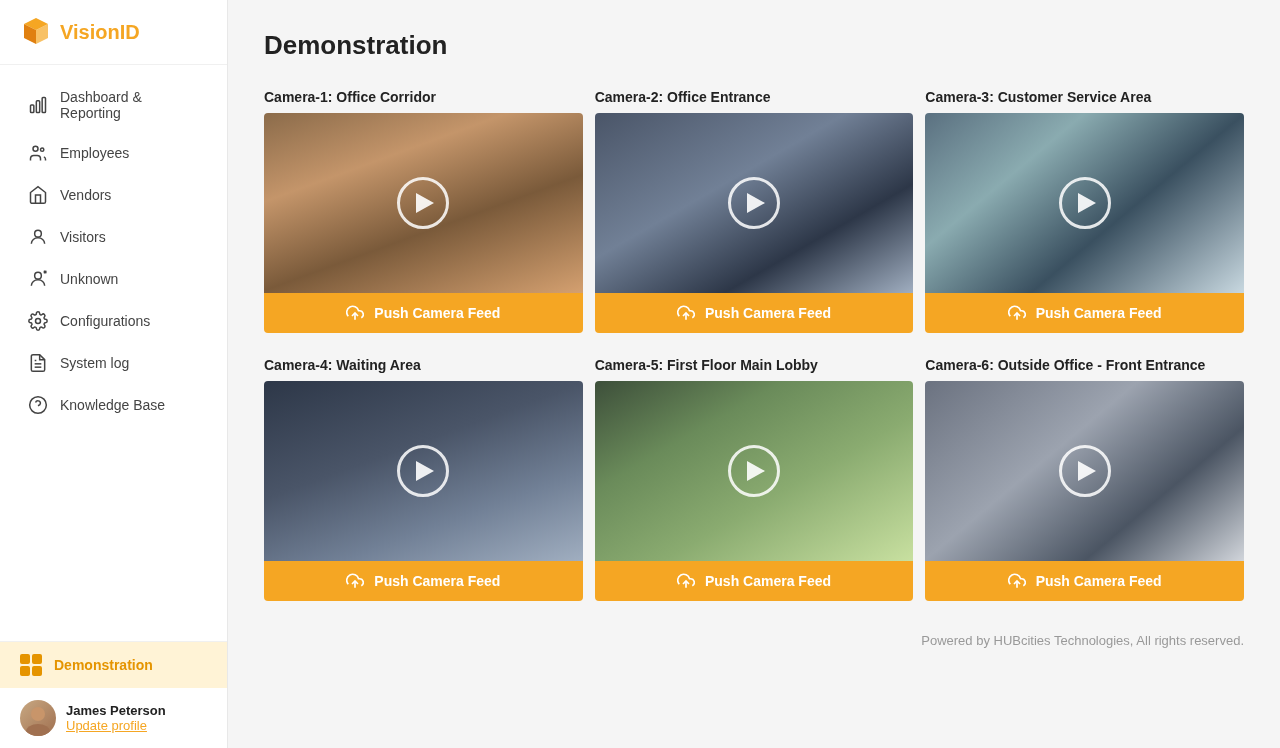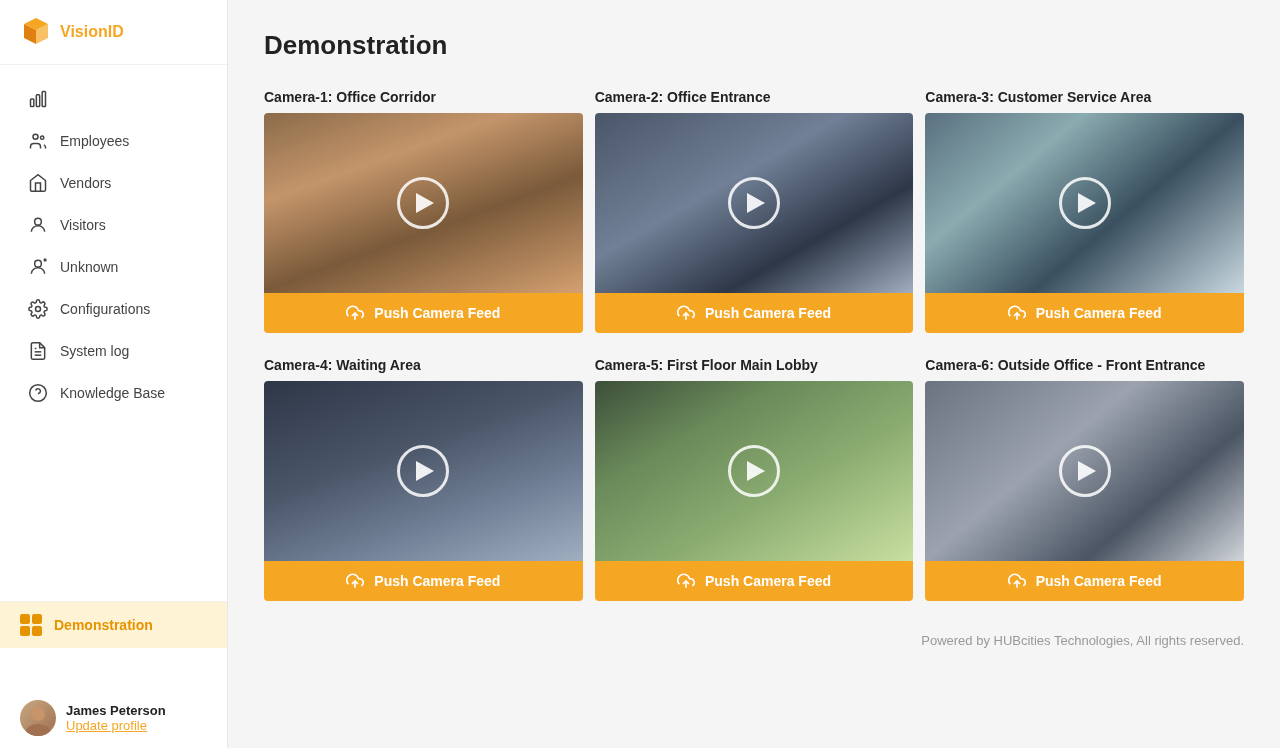--- a/index.html
+++ b/index.html
@@ -20,21 +20,21 @@
       display: flex;
       align-items: center;
       gap: 8px;
       border-bottom: 1px solid #f0f0f0;
     }
     .logo-icon {
       width: 32px;
       height: 32px;
     }
     .logo-text {
-      font-size: 16px;
+      font-size: 20px;
       font-weight: 700;
       color: #222;
     }
     .logo-text span { color: #F5A623; }
 
     .nav-menu {
       flex: 1;
       padding: 12px 0;
       overflow-y: auto;
     }
@@ -85,21 +85,20 @@
       background: #E59400;
       border-radius: 2px;
       display: block;
     }
     .user-area {
       display: flex;
       align-items: center;
       gap: 10px;
       padding: 12px 20px;
       cursor: pointer;
-      margin-top: 40px;
     }
     .avatar {
       width: 36px;
       height: 36px;
       border-radius: 50%;
       background: #ddd;
       overflow: hidden;
       flex-shrink: 0;
       display: flex;
       align-items: center;
@@ -233,20 +232,21 @@
   <nav class="nav-menu">
 
     <div class="nav-item">
       <span class="nav-icon">
         <svg class="nav-svg" viewBox="0 0 24 24" fill="none" stroke="currentColor" stroke-width="1.8">
           <rect x="3" y="12" width="4" height="9" rx="1"></rect>
             <rect x="10" y="7" width="4" height="14" rx="1"></rect>
             <rect x="17" y="3" width="4" height="18" rx="1"></rect>
         </svg>
       </span>
+      <span>Dashboard &amp; Reporting</span>
     </div>
 
     <div class="nav-item">
       <span class="nav-icon">
         <svg class="nav-svg" viewBox="0 0 24 24" fill="none" stroke="currentColor" stroke-width="1.8">
           <circle cx="9" cy="7" r="3"></circle>
             <path d="M3 21v-2a4 4 0 014-4h4a4 4 0 014 4v2"></path>
           <circle cx="17" cy="8" r="2"></circle>
             <path d="M21 21v-1.5a3 3 0 00-2-2.83"></path>
         </svg>

